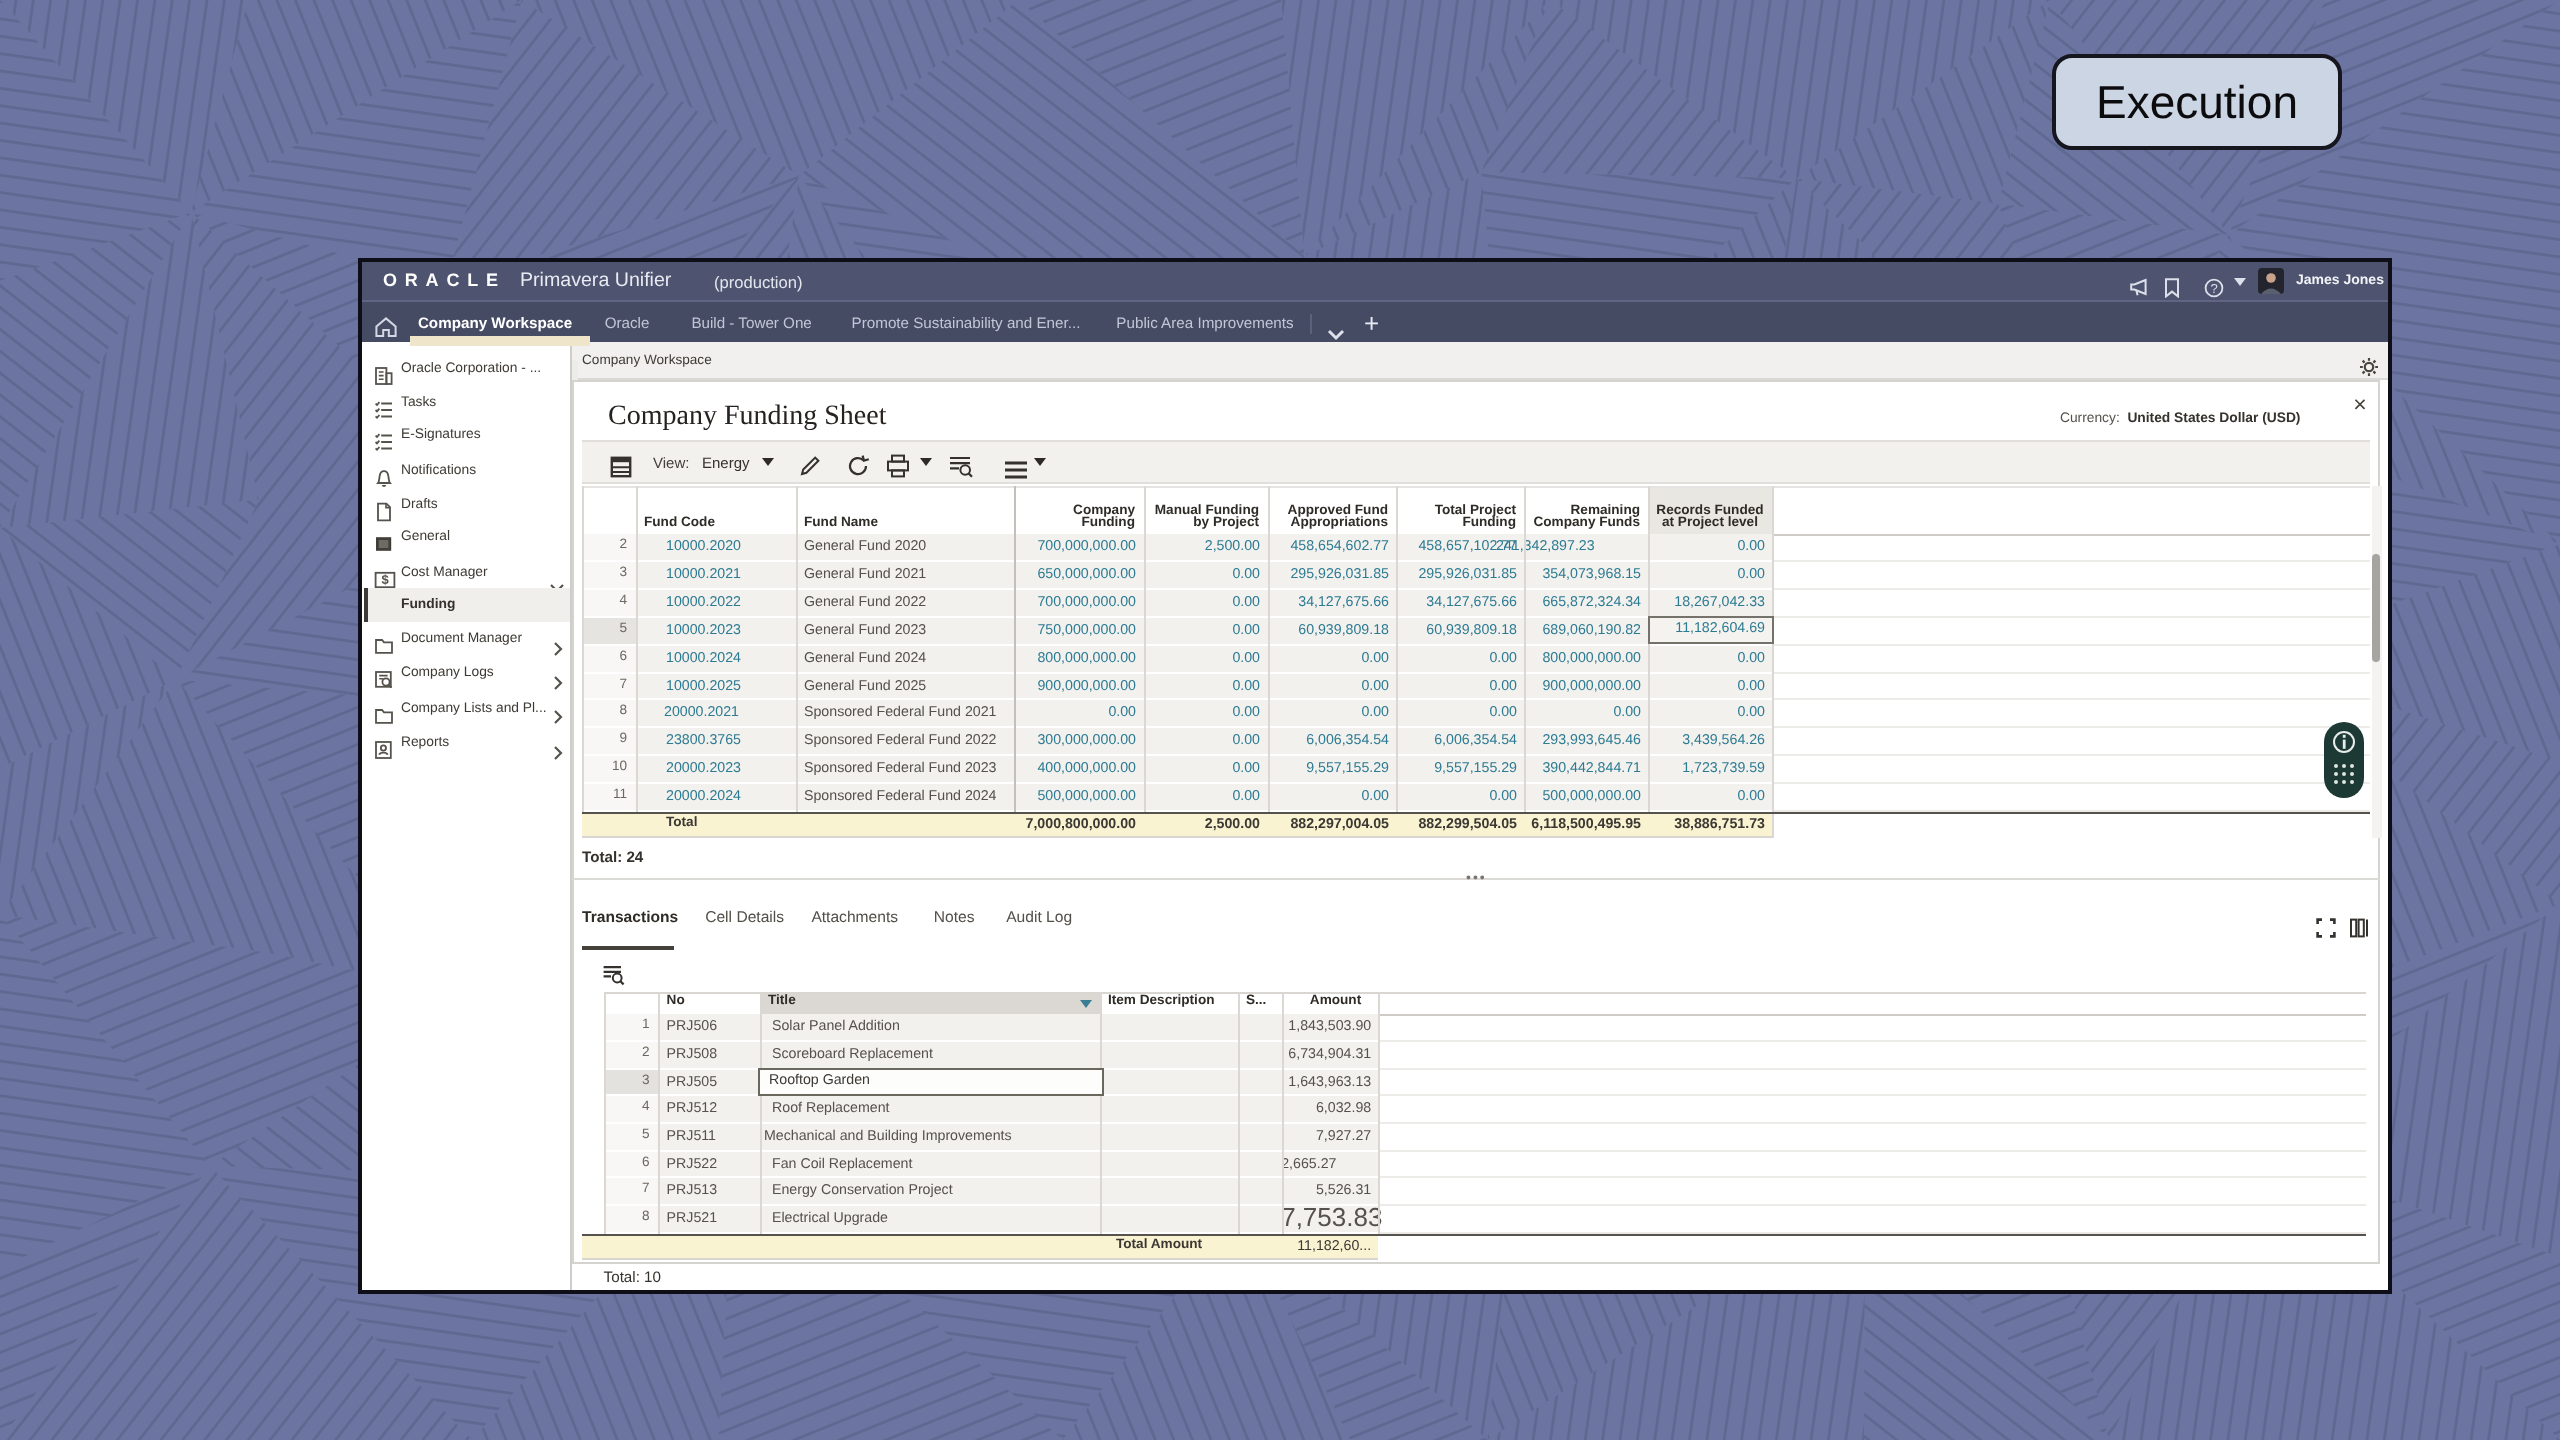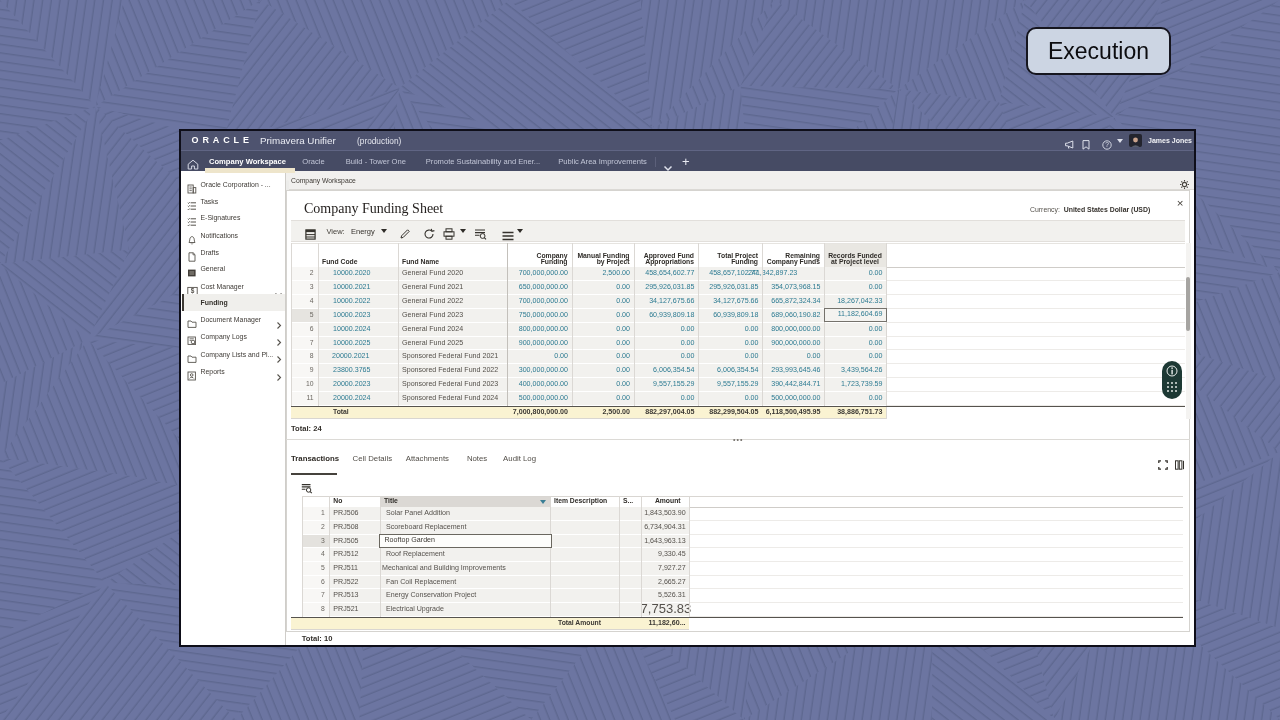--- a/index.html
+++ b/index.html
@@ -536,33 +536,33 @@
     <div style="left:507.6px;top:402.54px;width:494.4px;height:1px;background:#edebe8"></div>
     <div style="left:120.8px;top:403.54px;width:27.500000000000014px;height:12.67px;background:#e4e2de;font-size:6.8px;color:#6b6761;text-align:right;padding-right:4.5px;box-sizing:border-box;line-height:12.67px">3</div>
     <div style="left:148.3px;top:403.54px;width:359.3px;height:12.67px;background:#f2f1ee"></div>
     <div style="left:148.3px;top:403.54px;width:50.69999999999999px;height:12.67px;font-size:7.1px;color:#55514c;padding-left:4px;box-sizing:border-box;line-height:12.67px">PRJ505</div>
     <div style="left:459.6px;top:403.54px;width:48.0px;height:12.67px;font-size:7.1px;color:#55514c;text-align:right;padding-right:3px;box-sizing:border-box;line-height:12.67px">1,643,963.13</div>
     <div style="left:507.6px;top:416.21px;width:494.4px;height:1px;background:#edebe8"></div>
     <div style="left:120.8px;top:417.21px;width:27.500000000000014px;height:12.67px;background:#f8f7f5;font-size:6.8px;color:#6b6761;text-align:right;padding-right:4.5px;box-sizing:border-box;line-height:12.67px">4</div>
     <div style="left:148.3px;top:417.21px;width:359.3px;height:12.67px;background:#f2f1ee"></div>
     <div style="left:148.3px;top:417.21px;width:50.69999999999999px;height:12.67px;font-size:7.1px;color:#55514c;padding-left:4px;box-sizing:border-box;line-height:12.67px">PRJ512</div>
     <div style="left:199px;top:417.21px;width:170px;height:12.67px;font-size:7.1px;color:#55514c;padding-left:6px;box-sizing:border-box;line-height:12.67px">Roof Replacement</div>
-    <div style="left:459.6px;top:417.21px;width:48.0px;height:12.67px;font-size:7.1px;color:#55514c;text-align:right;padding-right:3px;box-sizing:border-box;line-height:12.67px">9,330.45</div>
+    <div style="left:459.6px;top:417.21px;width:48.0px;height:12.67px;font-size:7.1px;color:#55514c;text-align:right;padding-right:3px;box-sizing:border-box;line-height:12.67px">6,032.98</div>
     <div style="left:507.6px;top:429.88px;width:494.4px;height:1px;background:#edebe8"></div>
     <div style="left:120.8px;top:430.88px;width:27.500000000000014px;height:12.67px;background:#f8f7f5;font-size:6.8px;color:#6b6761;text-align:right;padding-right:4.5px;box-sizing:border-box;line-height:12.67px">5</div>
     <div style="left:148.3px;top:430.88px;width:359.3px;height:12.67px;background:#f2f1ee"></div>
     <div style="left:148.3px;top:430.88px;width:50.69999999999999px;height:12.67px;font-size:7.1px;color:#55514c;padding-left:4px;box-sizing:border-box;line-height:12.67px">PRJ511</div>
     <div style="left:199px;top:430.88px;width:170px;height:12.67px;font-size:7.1px;color:#55514c;padding-left:2px;box-sizing:border-box;line-height:12.67px">Mechanical and Building Improvements</div>
     <div style="left:459.6px;top:430.88px;width:48.0px;height:12.67px;font-size:7.1px;color:#55514c;text-align:right;padding-right:3px;box-sizing:border-box;line-height:12.67px">7,927.27</div>
     <div style="left:507.6px;top:443.55px;width:494.4px;height:1px;background:#edebe8"></div>
     <div style="left:120.8px;top:444.55px;width:27.500000000000014px;height:12.67px;background:#f8f7f5;font-size:6.8px;color:#6b6761;text-align:right;padding-right:4.5px;box-sizing:border-box;line-height:12.67px">6</div>
     <div style="left:148.3px;top:444.55px;width:359.3px;height:12.67px;background:#f2f1ee"></div>
     <div style="left:148.3px;top:444.55px;width:50.69999999999999px;height:12.67px;font-size:7.1px;color:#55514c;padding-left:4px;box-sizing:border-box;line-height:12.67px">PRJ522</div>
     <div style="left:199px;top:444.55px;width:170px;height:12.67px;font-size:7.1px;color:#55514c;padding-left:6px;box-sizing:border-box;line-height:12.67px">Fan Coil Replacement</div>
-    <div style="left:459.6px;top:444.55px;width:48.0px;height:12.67px;font-size:7.1px;color:#55514c;text-align:right;padding-right:3px;box-sizing:border-box;line-height:12.67px">2,665.27</div>
+    <div style="left:459.6px;top:444.55px;width:48.0px;height:12.67px;font-size:7.1px;color:#55514c;padding-right:3px;box-sizing:border-box;line-height:12.67px">2,665.27</div>
     <div style="left:507.6px;top:457.22px;width:494.4px;height:1px;background:#edebe8"></div>
     <div style="left:120.8px;top:458.22px;width:27.500000000000014px;height:12.67px;background:#f8f7f5;font-size:6.8px;color:#6b6761;text-align:right;padding-right:4.5px;box-sizing:border-box;line-height:12.67px">7</div>
     <div style="left:148.3px;top:458.22px;width:359.3px;height:12.67px;background:#f2f1ee"></div>
     <div style="left:148.3px;top:458.22px;width:50.69999999999999px;height:12.67px;font-size:7.1px;color:#55514c;padding-left:4px;box-sizing:border-box;line-height:12.67px">PRJ513</div>
     <div style="left:199px;top:458.22px;width:170px;height:12.67px;font-size:7.1px;color:#55514c;padding-left:6px;box-sizing:border-box;line-height:12.67px">Energy Conservation Project</div>
     <div style="left:459.6px;top:458.22px;width:48.0px;height:12.67px;font-size:7.1px;color:#55514c;text-align:right;padding-right:3px;box-sizing:border-box;line-height:12.67px">5,526.31</div>
     <div style="left:507.6px;top:470.89px;width:494.4px;height:1px;background:#edebe8"></div>
     <div style="left:120.8px;top:471.89px;width:27.500000000000014px;height:12.67px;background:#f8f7f5;font-size:6.8px;color:#6b6761;text-align:right;padding-right:4.5px;box-sizing:border-box;line-height:12.67px">8</div>
     <div style="left:148.3px;top:471.89px;width:359.3px;height:12.67px;background:#f2f1ee"></div>
     <div style="left:148.3px;top:471.89px;width:50.69999999999999px;height:12.67px;font-size:7.1px;color:#55514c;padding-left:4px;box-sizing:border-box;line-height:12.67px">PRJ521</div>
@@ -573,22 +573,22 @@
     <div style="left:148.3px;top:365.4px;width:1px;height:120.16px;background:#dbd8d4"></div>
     <div style="left:199px;top:365.4px;width:1px;height:120.16px;background:#dbd8d4"></div>
     <div style="left:369px;top:365.4px;width:1px;height:120.16px;background:#dbd8d4"></div>
     <div style="left:438px;top:365.4px;width:1px;height:120.16px;background:#dbd8d4"></div>
     <div style="left:459.6px;top:365.4px;width:1px;height:120.16px;background:#dbd8d4"></div>
     <div style="left:507.6px;top:365.4px;width:1px;height:120.16px;background:#dbd8d4"></div>
     <div style="left:197.5px;top:402.94px;width:173px;height:13.87px;background:#fdfdfb;border:1px solid #6a675f;box-sizing:border-box;font-size:7.1px;color:#3c3833;padding-left:5px;line-height:11.07px">Rooftop Garden</div>
     <div style="left:110px;top:485.86px;width:892px;height:1.6px;background:#56534e"></div>
     <div style="left:110px;top:487.46px;width:397.6px;height:11.6px;background:#faf3d2;border-bottom:1px solid #d9d6d1;box-sizing:border-box"></div>
     <div style="left:377px;top:487.46px;height:10.6px;font-size:6.8px;font-weight:bold;color:#3b3833;line-height:10.6px">Total Amount</div>
-    <div style="left:459.6px;top:487.46px;width:48.0px;height:10.6px;font-size:7.1px;font-weight:bold;color:#3b3833;text-align:right;padding-right:3px;box-sizing:border-box;line-height:10.6px">11,182,60...</div>
-    <div style="left:120.8px;top:502.5px;height:10px;line-height:10px;font-size:7.6px;font-weight:bold;color:#35312c">Total: 10</div>
+    <div style="left:459.6px;top:487.46px;width:48.0px;height:10.6px;font-size:7.1px;font-weight:normal;color:#3b3833;text-align:right;padding-right:3px;box-sizing:border-box;line-height:10.6px">11,182,60...</div>
+    <div style="left:120.8px;top:502.5px;height:10px;line-height:10px;font-size:7.6px;font-weight:normal;color:#35312c">Total: 10</div>
     <div style="position:absolute;left:981px;top:230px;width:20px;height:38px;background:#1d3934;border-radius:10px;"><svg width="20" height="38" viewBox="0 0 20 38">
         <circle cx="10" cy="10" r="5" fill="none" stroke="#e8ecea" stroke-width="1"></circle>
         <rect x="9.4" y="8.8" width="1.4" height="4.6" fill="#e8ecea"></rect>
         <rect x="9.4" y="6.4" width="1.4" height="1.5" fill="#e8ecea"></rect>
         <circle cx="6" cy="22" r="1" fill="#dfe5e2"></circle>
         <circle cx="10" cy="22" r="1" fill="#dfe5e2"></circle>
         <circle cx="14" cy="22" r="1" fill="#dfe5e2"></circle>
         <circle cx="6" cy="26" r="1" fill="#dfe5e2"></circle>
         <circle cx="10" cy="26" r="1" fill="#dfe5e2"></circle>
         <circle cx="14" cy="26" r="1" fill="#dfe5e2"></circle>

